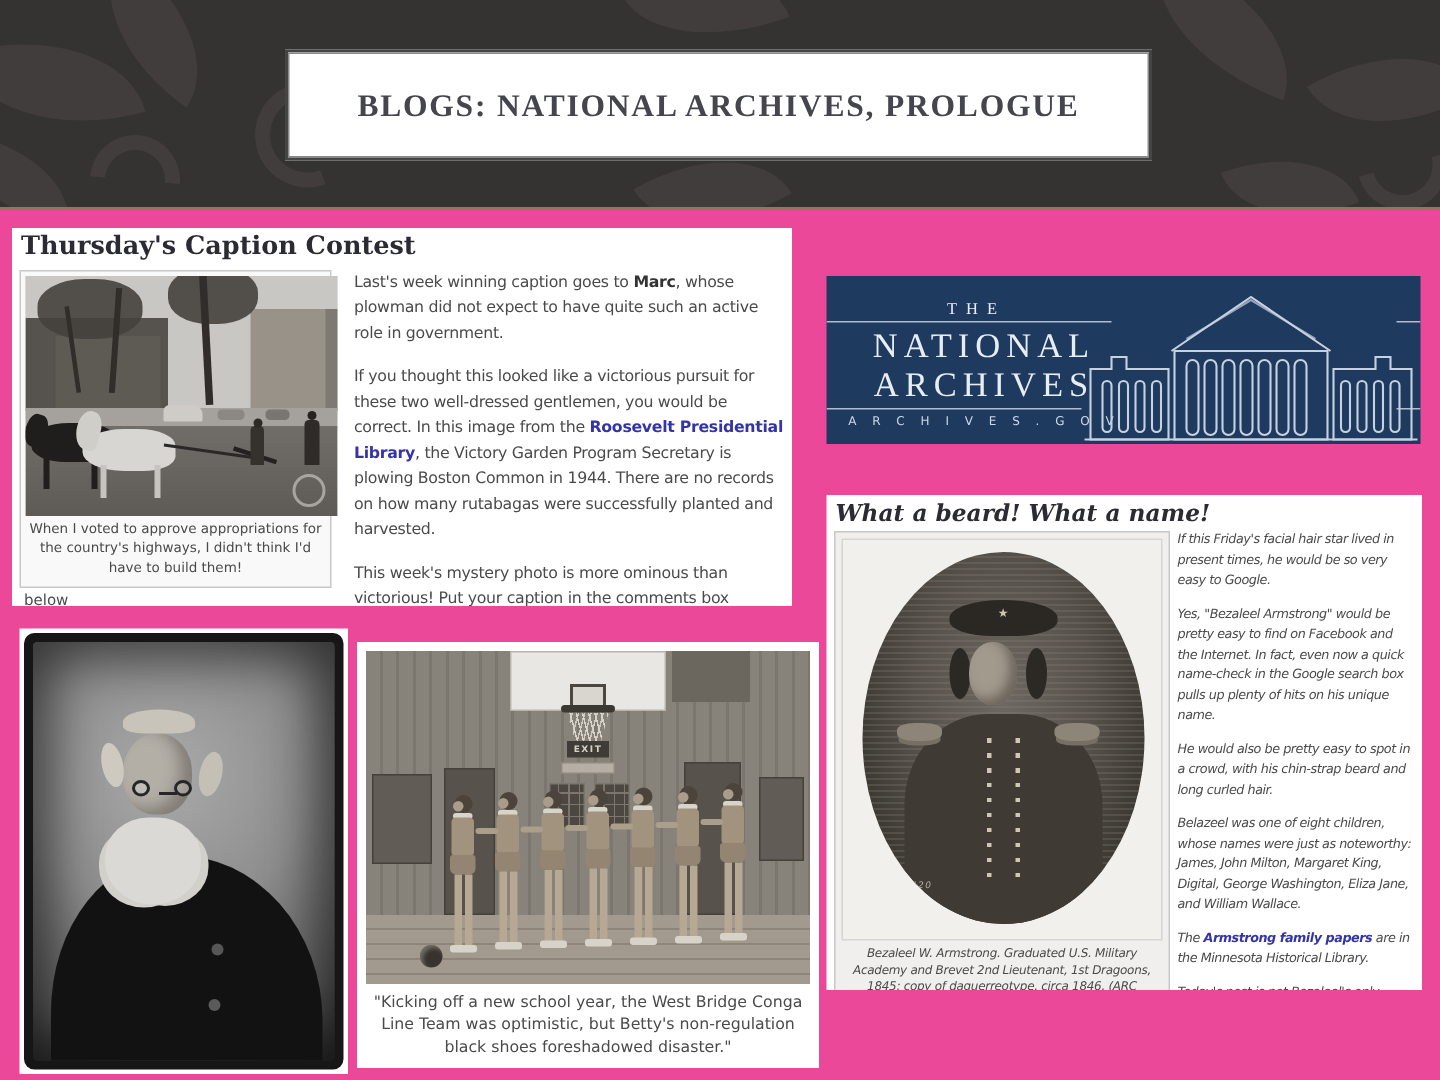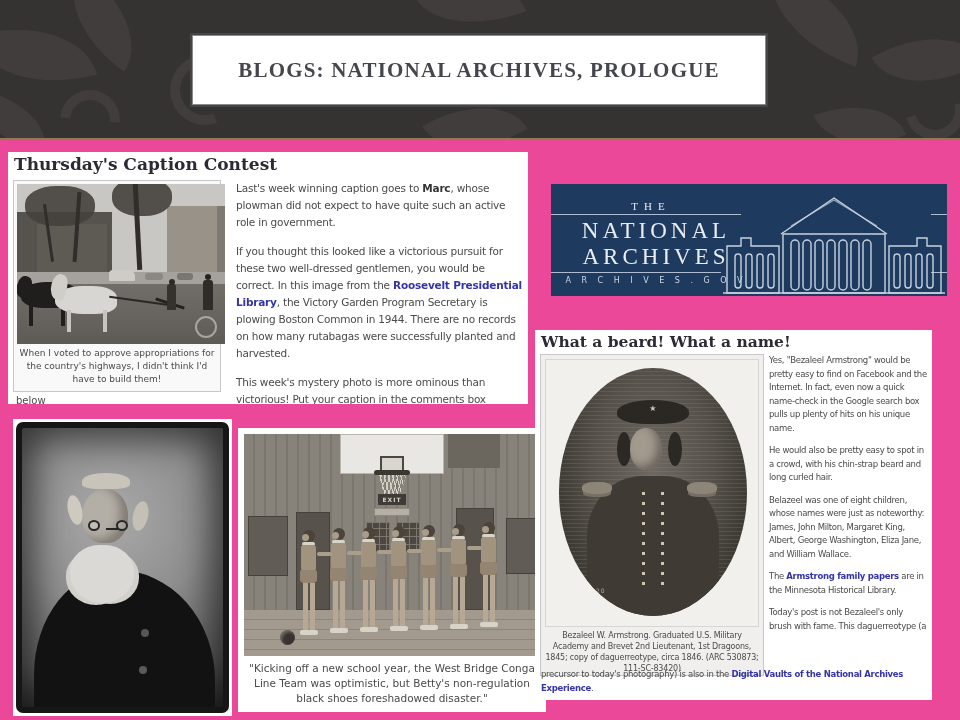--- a/index.html
+++ b/index.html
@@ -51,21 +51,21 @@
   #na-banner { left:551px; top:184px; width:396px; height:112px; background:#1e3a5f; overflow:hidden;
                font-family:"Liberation Serif", serif; color:#e8edf4; }
   .na-line { position:absolute; height:1px; background:#aebdd2; }
   #na-the { left:0; top:16px; width:200px; text-align:center; font-size:11px; letter-spacing:6px; }
   #na-national { left:0; top:34px; width:210px; text-align:center; font-size:23px; letter-spacing:4px; }
   #na-archives { left:0; top:60px; width:210px; text-align:center; font-size:23px; letter-spacing:4px; }
   #na-gov { left:0; top:92px; width:210px; text-align:center; font-size:8px; letter-spacing:4px;
             font-family:"DejaVu Sans", sans-serif; color:#cdd7e4; }
 
   
-  #blog2 { left:535px; top:330px; width:397px; height:370px; }
+  #blog2 { left:551px; top:330px; width:397px; height:330px;font-style:italic; }
   #blog2 .blog-h { position:absolute; left:6px; top:2px; font-size:15.5px; }
   #b2-frame { left:5px; top:24px; width:224px; height:322px; padding:4px; background:#f0efed; }
   #b2-photo { position:relative; width:214px; height:268px; background:#f2f0ec;
               border:1px solid #d8d6d2; overflow:hidden; }
   #b2-cap { font-size:8px; letter-spacing:-0.2px; line-height:11px; padding-top:3px; }
   #b2-text { left:234px; top:24px; width:158px; font-size:8.5px; letter-spacing:-0.3px;
              line-height:13.5px; }
   #b2-text p { margin-bottom:9px; }
   #b2-bottom { left:6px; top:338px; width:385px; font-size:8.5px; letter-spacing:-0.3px;
                line-height:13.5px; }
@@ -379,23 +379,24 @@
           <div class="abs" style="left:31%;top:13%;width:72px;height:24px;background:#2b2723;border-radius:50% 50% 40% 40%;"></div>
           <div class="abs" style="left:48%;top:15%;width:8px;height:8px;color:#cfc6b4;font-size:8px;line-height:8px;">★</div>
 
           <div class="abs" style="left:12%;bottom:9%;font-size:6px;color:#b9b1a3;letter-spacing:1px;">83420</div>
         </div>
       </div>
       <div id="b2-cap" class="frame-cap">Bezaleel W. Armstrong. Graduated U.S. Military Academy and Brevet 2nd Lieutenant, 1st Dragoons, 1845; copy of daguerreotype, circa 1846. (ARC 530873; 111-SC-83420)</div>
     </div>
 
     <div id="b2-text" class="abs ptext">
+      <p><span>If this Friday's facial hair star lived in present times, he would be so very easy to Google.</span></p>
       <p><span>Yes, "Bezaleel Armstrong" would be pretty easy to find on Facebook and the Internet. In fact, even now a quick name-check in the Google search box pulls up plenty of hits on his unique name.</span></p>
       <p><span>He would also be pretty easy to spot in a crowd, with his chin-strap beard and long curled hair.</span></p>
-      <p><span>Belazeel was one of eight children, whose names were just as noteworthy: James, John Milton, Margaret King, Albert, George Washington, Eliza Jane, and William Wallace.</span></p>
+      <p><span>Belazeel was one of eight children, whose names were just as noteworthy: James, John Milton, Margaret King, Digital, George Washington, Eliza Jane, and William Wallace.</span></p>
       <p><span>The </span><span class="lnk">Armstrong family papers</span><span> are in the Minnesota Historical Library.</span></p>
       <p><span>Today's post is not Bezaleel's only brush with fame. This daguerreotype (a</span></p>
     </div>
 
     <div id="b2-bottom" class="abs ptext">
       <span>precursor to today's photography) is also in the </span><span class="lnk">Digital Vaults of the National Archives Experience</span><span>.</span>
     </div>
   </div>
 
 </div>

